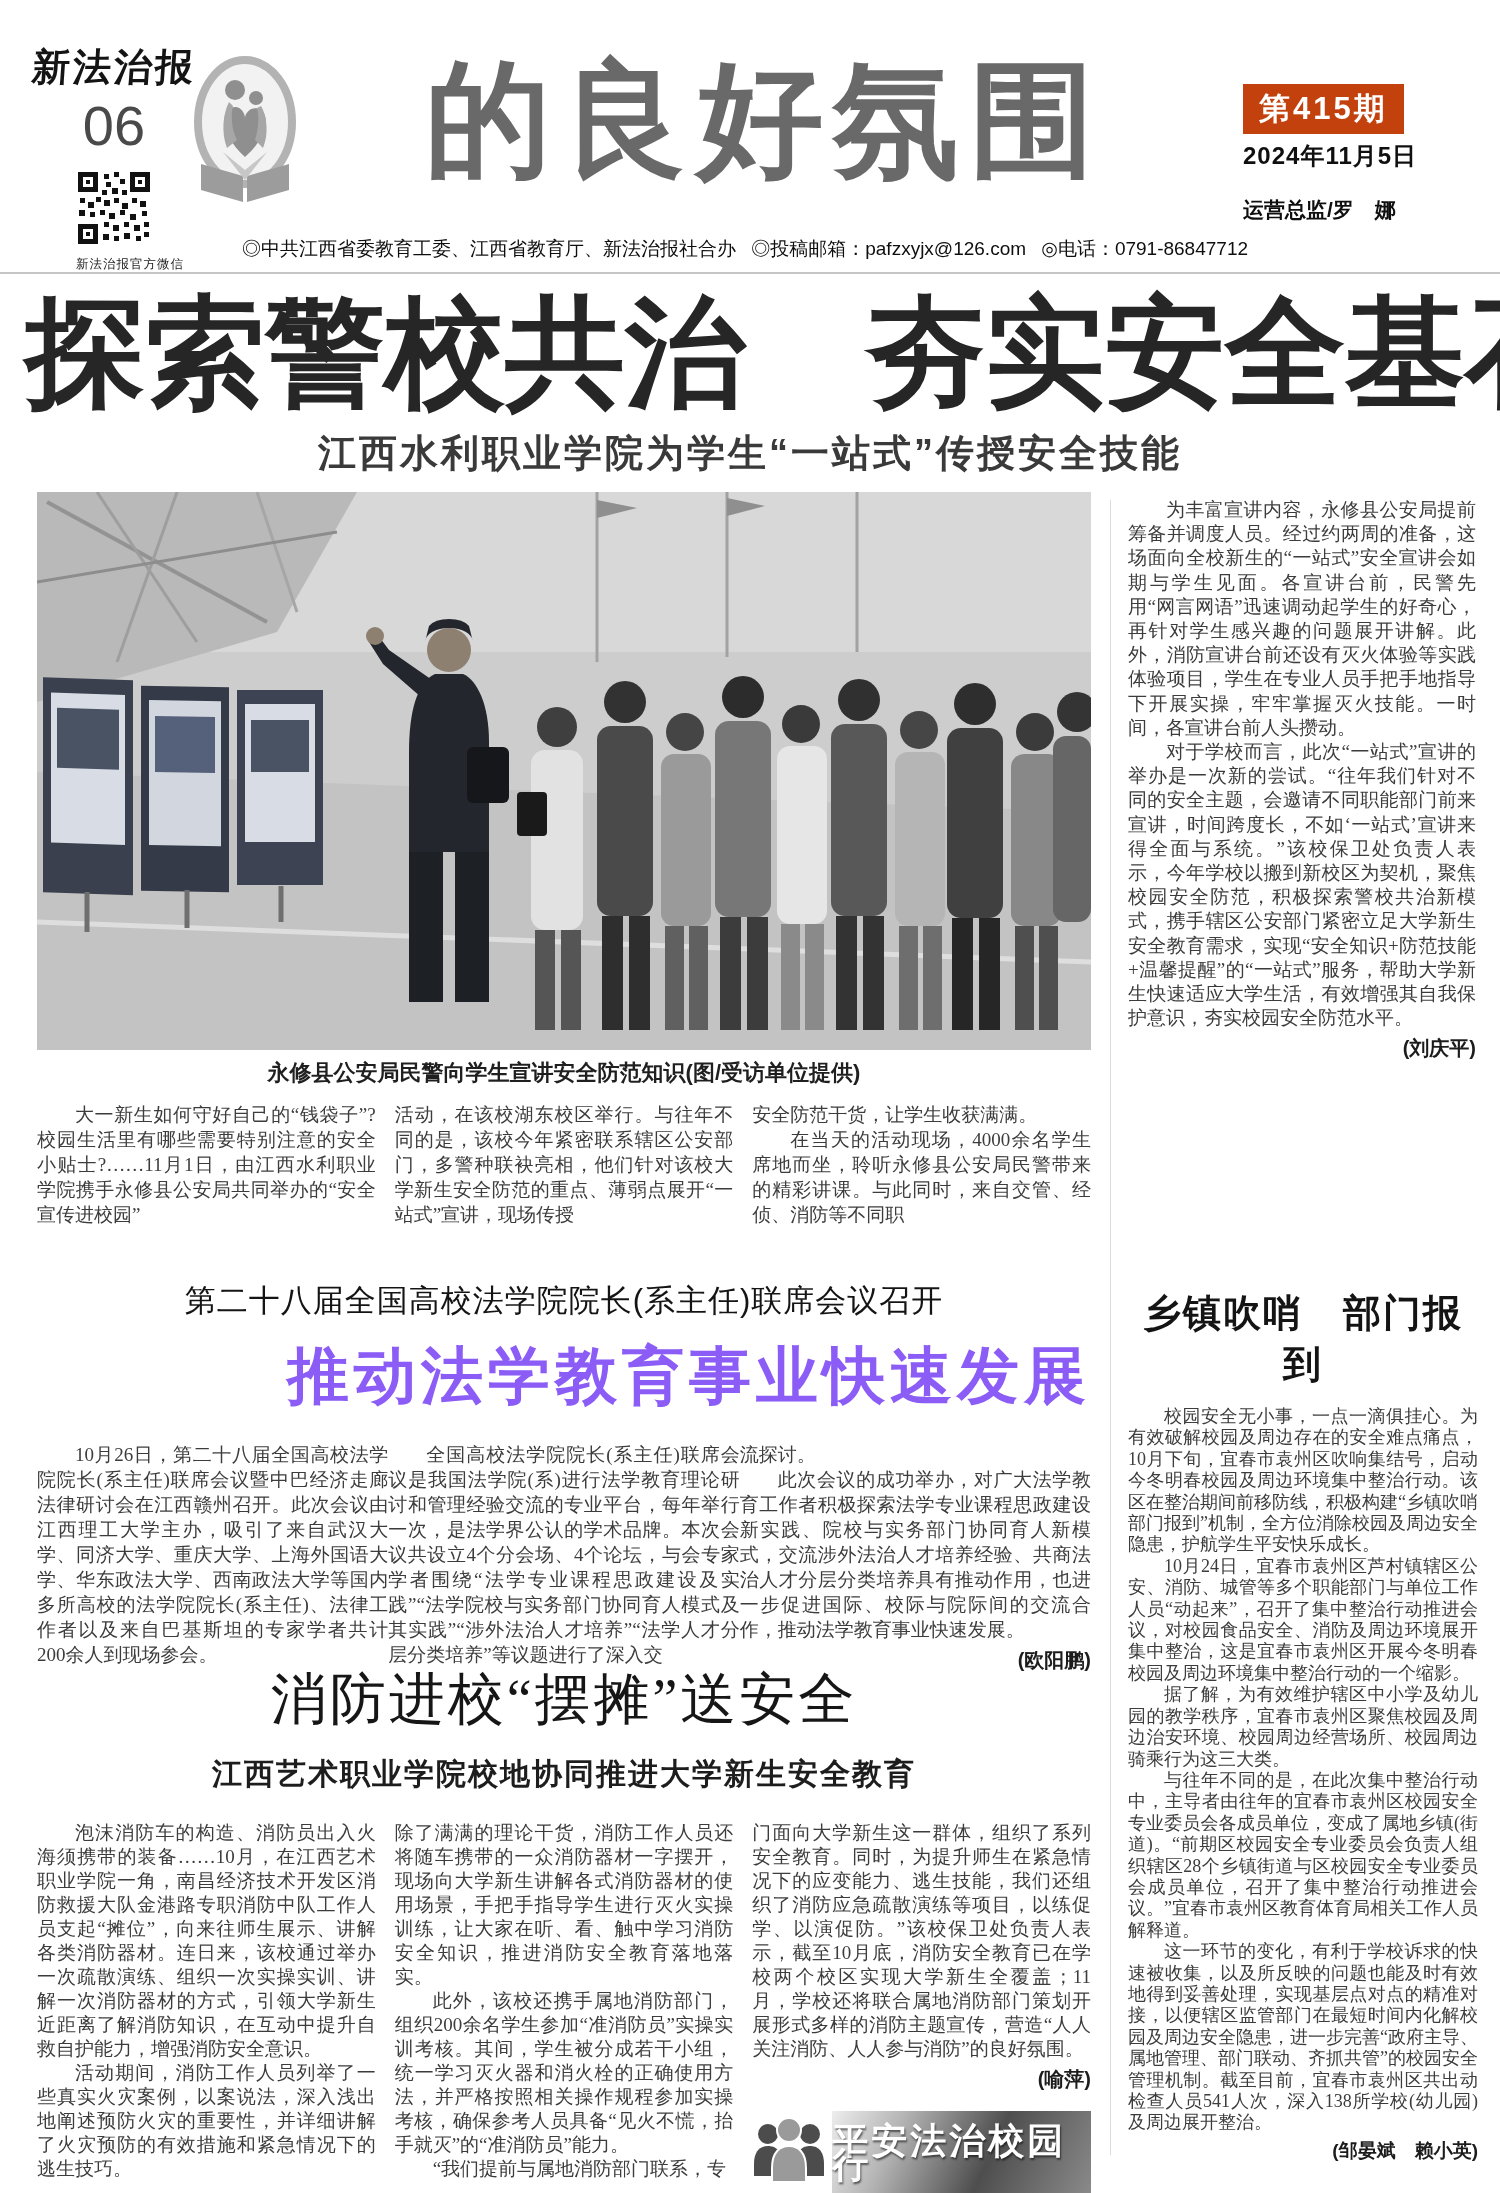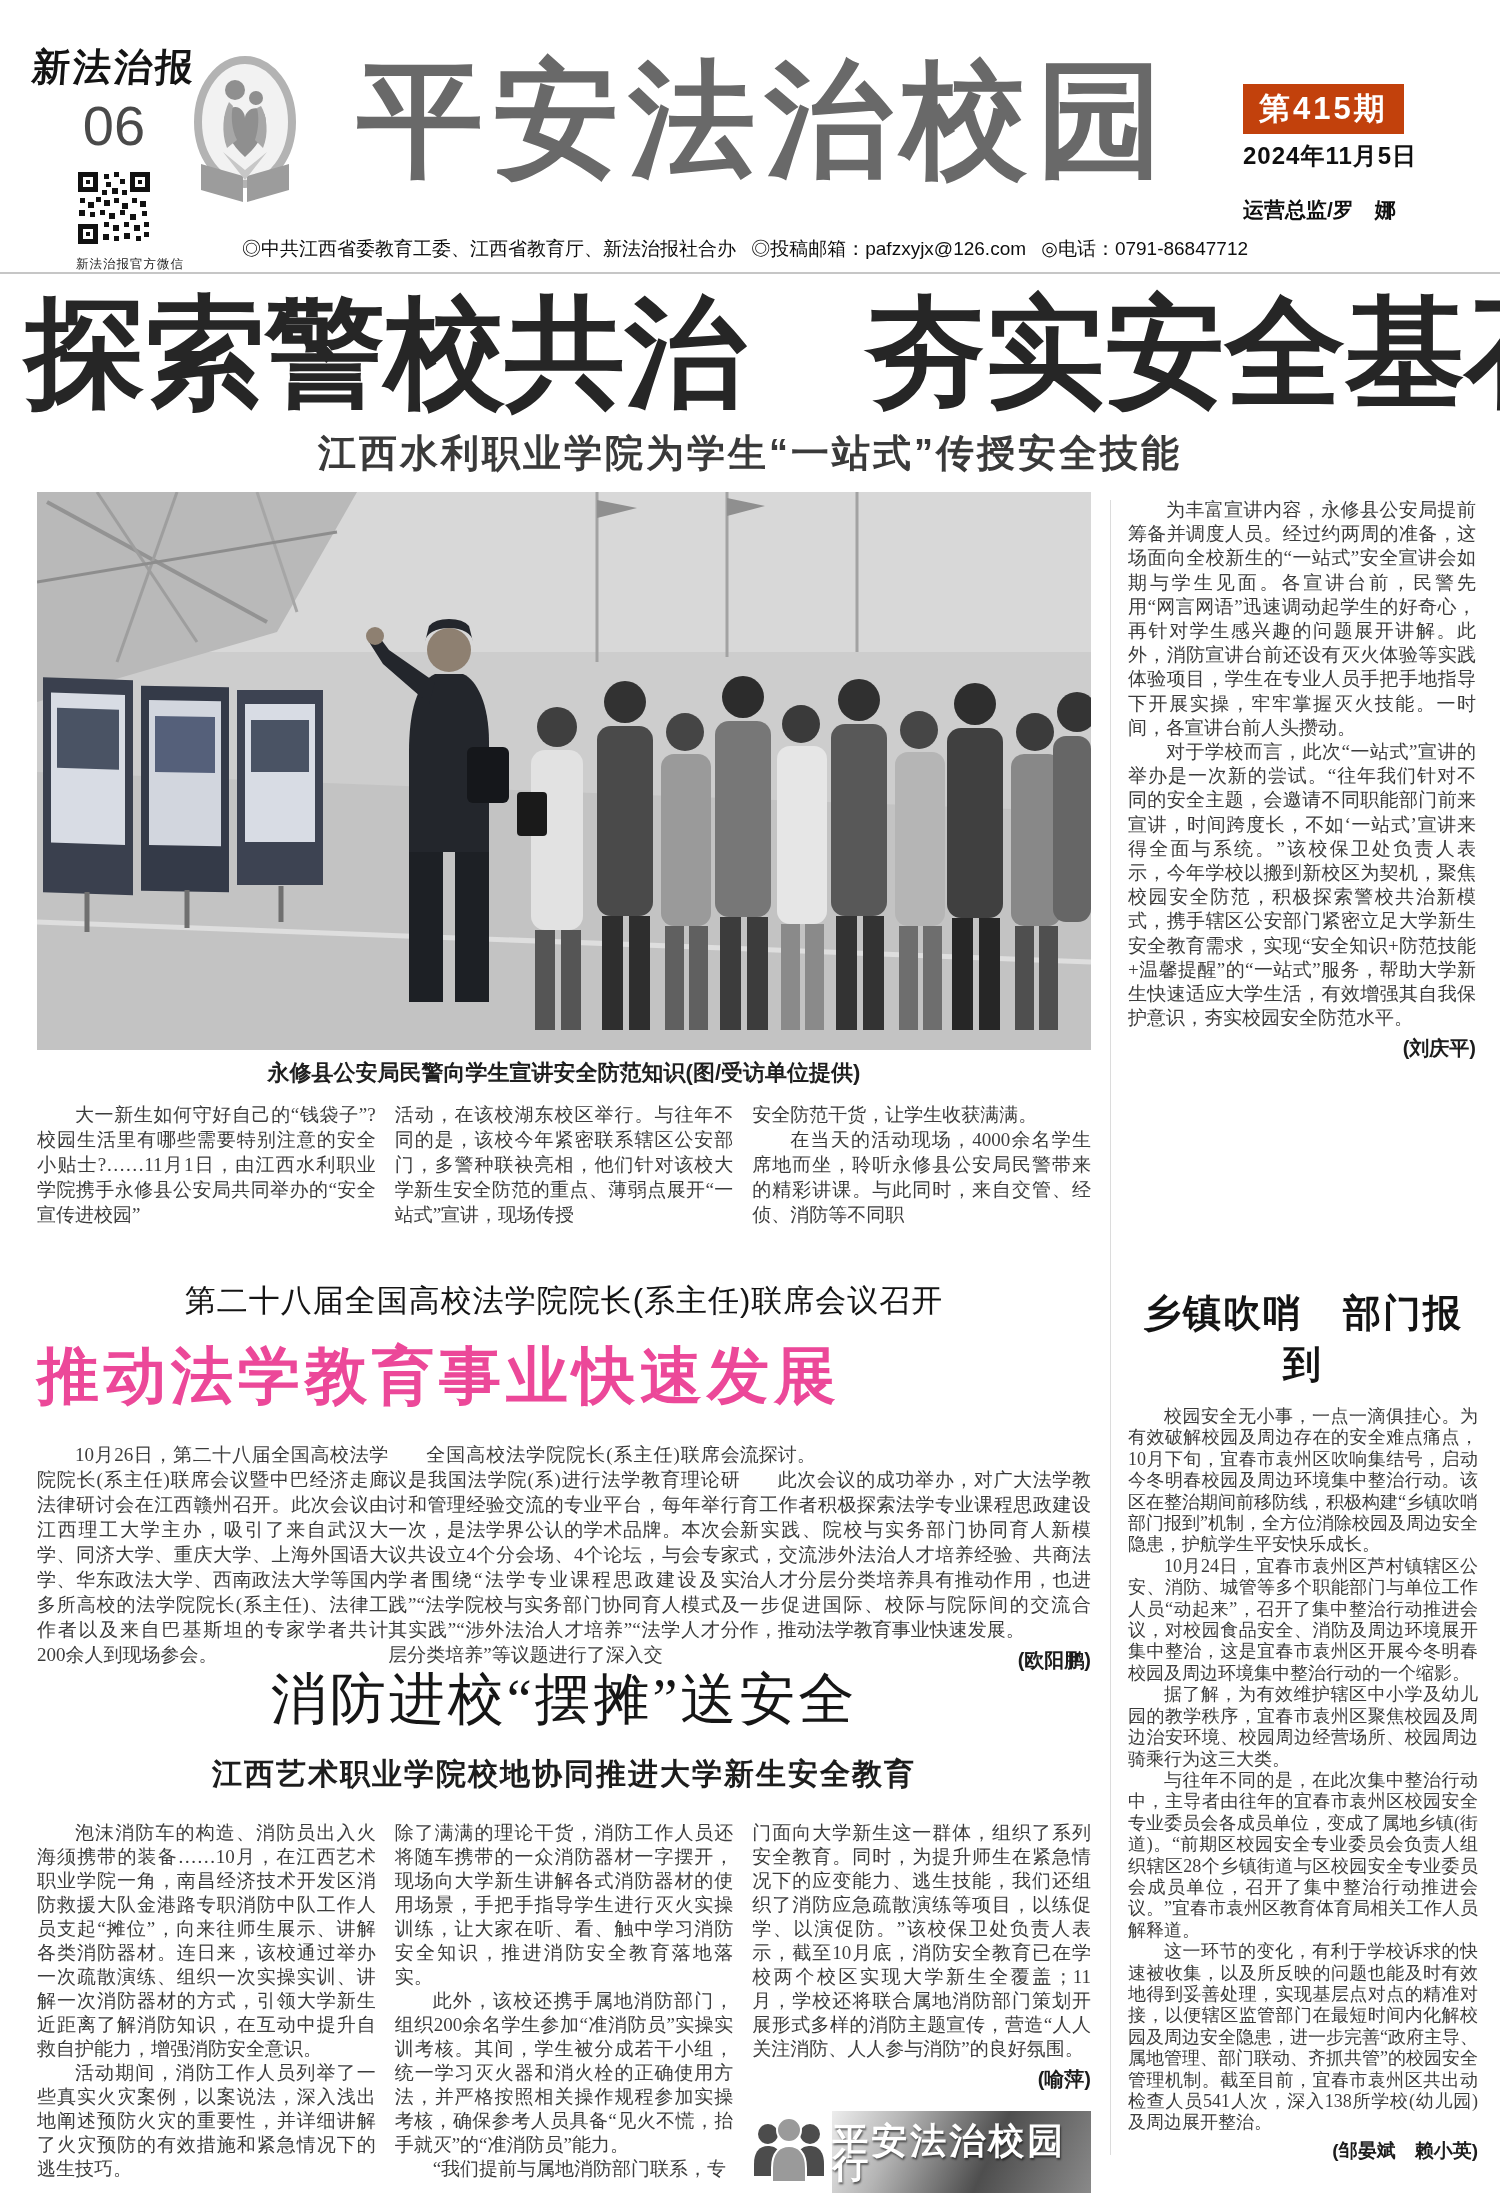--- a/index.html
+++ b/index.html
@@ -50,21 +50,21 @@
   .byline{text-align:right;font-weight:700;color:#1c1c1c;font-family:"Liberation Sans",sans-serif;
           margin-top:6px;font-size:20px;}
   .lead-cols{position:absolute;left:37px;top:1102px;width:1054px;display:flex;gap:19px;height:158px;overflow:hidden;}
   .lead-cols .col{flex:1;font-size:19px;line-height:25px;}
   .lead-right{position:absolute;left:1128px;top:498px;width:348px;font-size:19px;line-height:24.2px;height:762px;overflow:hidden;}
 
   
   .sec2{position:absolute;left:37px;top:1280px;width:1054px;}
   .sec2-kicker{text-align:center;font-size:31px;color:#141414;font-weight:500;letter-spacing:1px;
                font-family:"Liberation Sans",sans-serif;}
-  .sec2-headline{text-align:left;font-size:62px;font-weight:900;color:#ec4899;letter-spacing:5px;
+  .sec2-headline{text-align:right;font-size:62px;font-weight:900;color:#8b5cf6;letter-spacing:5px;
                  font-family:"Liberation Serif",serif;margin-top:12px;}
   .sec2-cols{display:flex;margin-top:24px;height:240px;overflow:hidden;}
   .sec2-cols .col{flex:1;font-size:19px;line-height:25px;}
 
   
   .sec3{position:absolute;left:37px;top:1662px;width:1054px;}
   .sec3-headline{text-align:center;font-size:56px;font-weight:400;color:#161616;letter-spacing:3px;
                  font-family:"Liberation Serif",serif;}
   .sec3-subhead{text-align:center;font-size:30px;font-weight:600;color:#1d1d1d;letter-spacing:2px;
                 font-family:"Liberation Sans",sans-serif;margin-top:16px;}
@@ -148,21 +148,21 @@
       <circle cx="63" cy="46" r="7" fill="#8f8f8f"></circle>
       <path d="M52 105 C30 85 26 62 38 56 C46 52 52 60 52 66 C52 60 60 53 68 58 C78 65 72 88 52 105 Z" fill="#8f8f8f"></path>
       <path d="M36 50 C30 62 28 80 34 96 L44 88 C38 76 38 62 40 54 Z" fill="#a7a7a7"></path>
       <path d="M68 54 C74 64 76 82 70 96 L62 88 C66 76 66 64 64 56 Z" fill="#a7a7a7"></path>
       <path d="M8 112 L50 124 L50 150 L8 138 Z" fill="#9c9c9c"></path>
       <path d="M96 112 L54 124 L54 150 L96 138 Z" fill="#9c9c9c"></path>
       <path d="M30 100 L52 118 L74 100 L52 128 Z" fill="#c7c7c7"></path>
     </svg>
   </div>
 
-  <div class="edition-title">平安法治校园</div>
+  <div class="edition-title">的良好氛围</div>
 
   <div class="issue-box">第415期</div>
   <div class="issue-date">2024年11月5日</div>
   <div class="ops">运营总监/罗　娜</div>
 
   <div class="org-line">
     <span>◎中共江西省委教育工委、江西省教育厅、新法治报社合办</span>
     <span>◎投稿邮箱：pafzxyjx@126.com</span>
     <span>◎电话：0791-86847712</span>
   </div>

